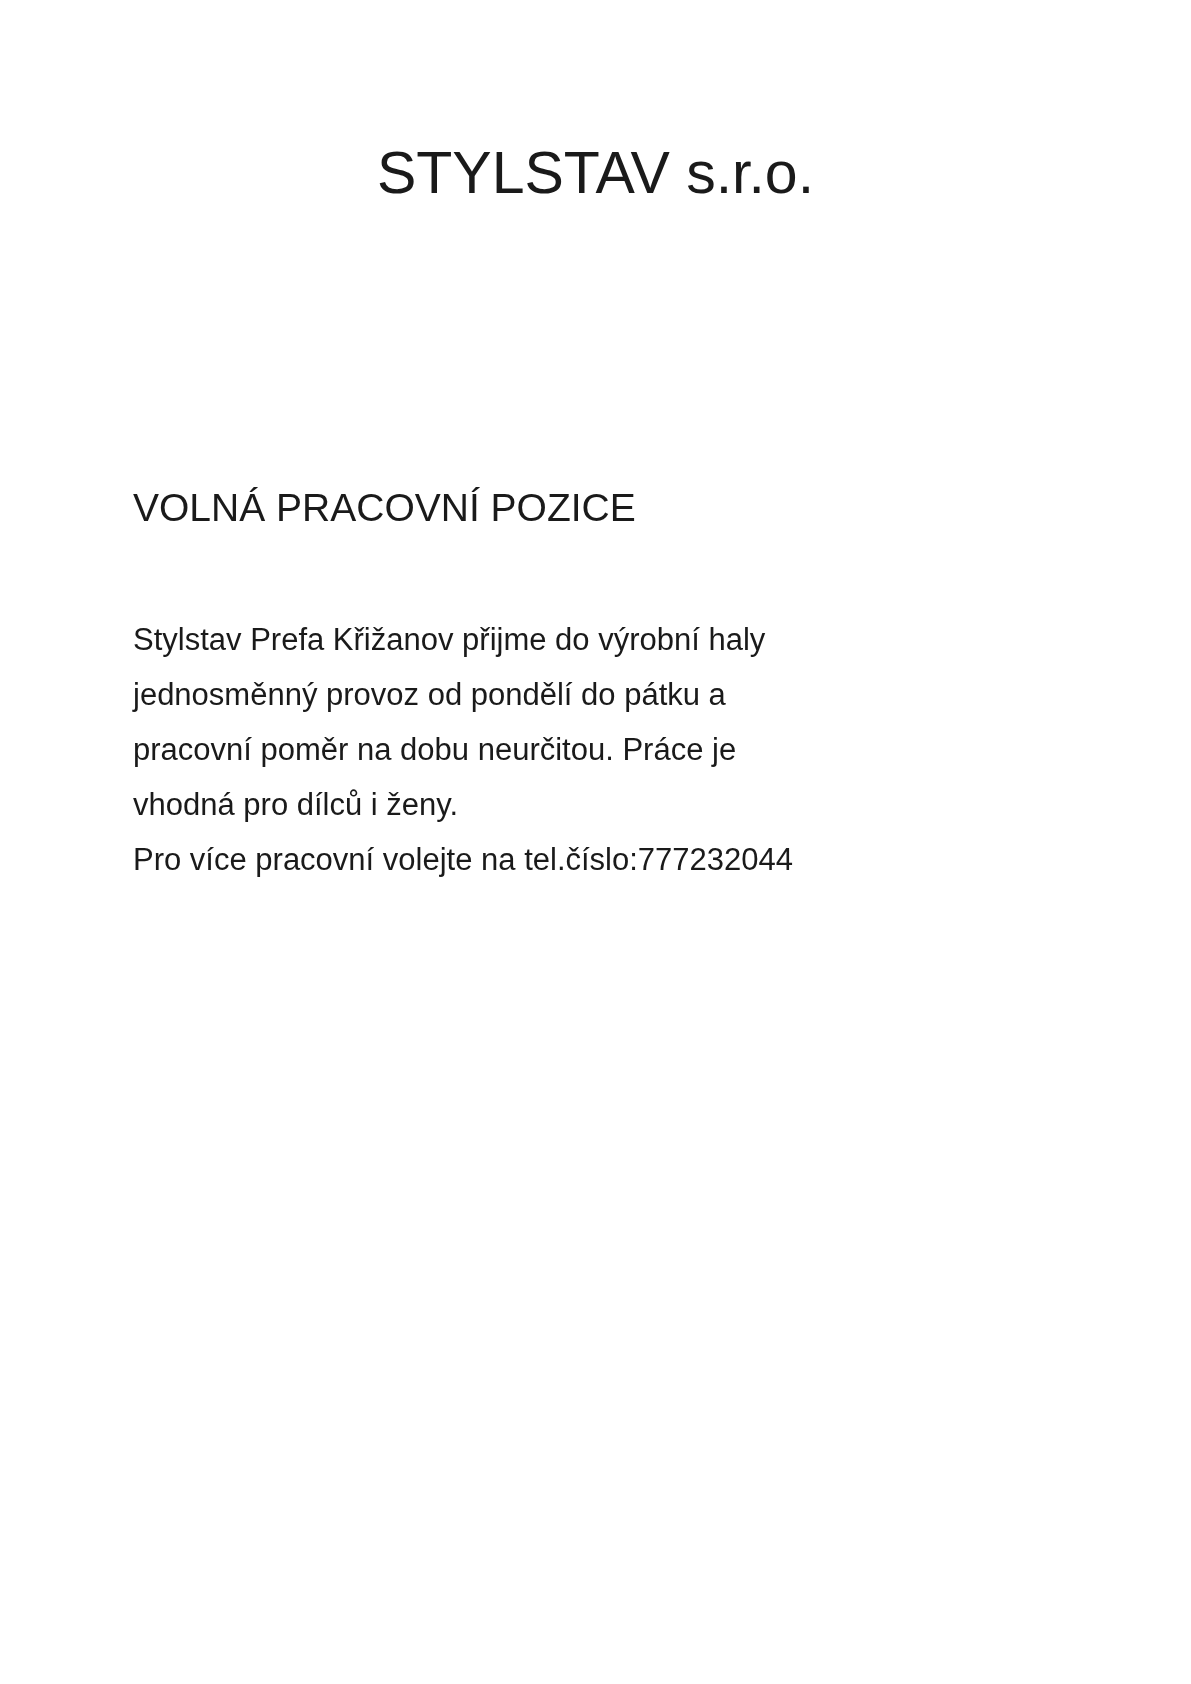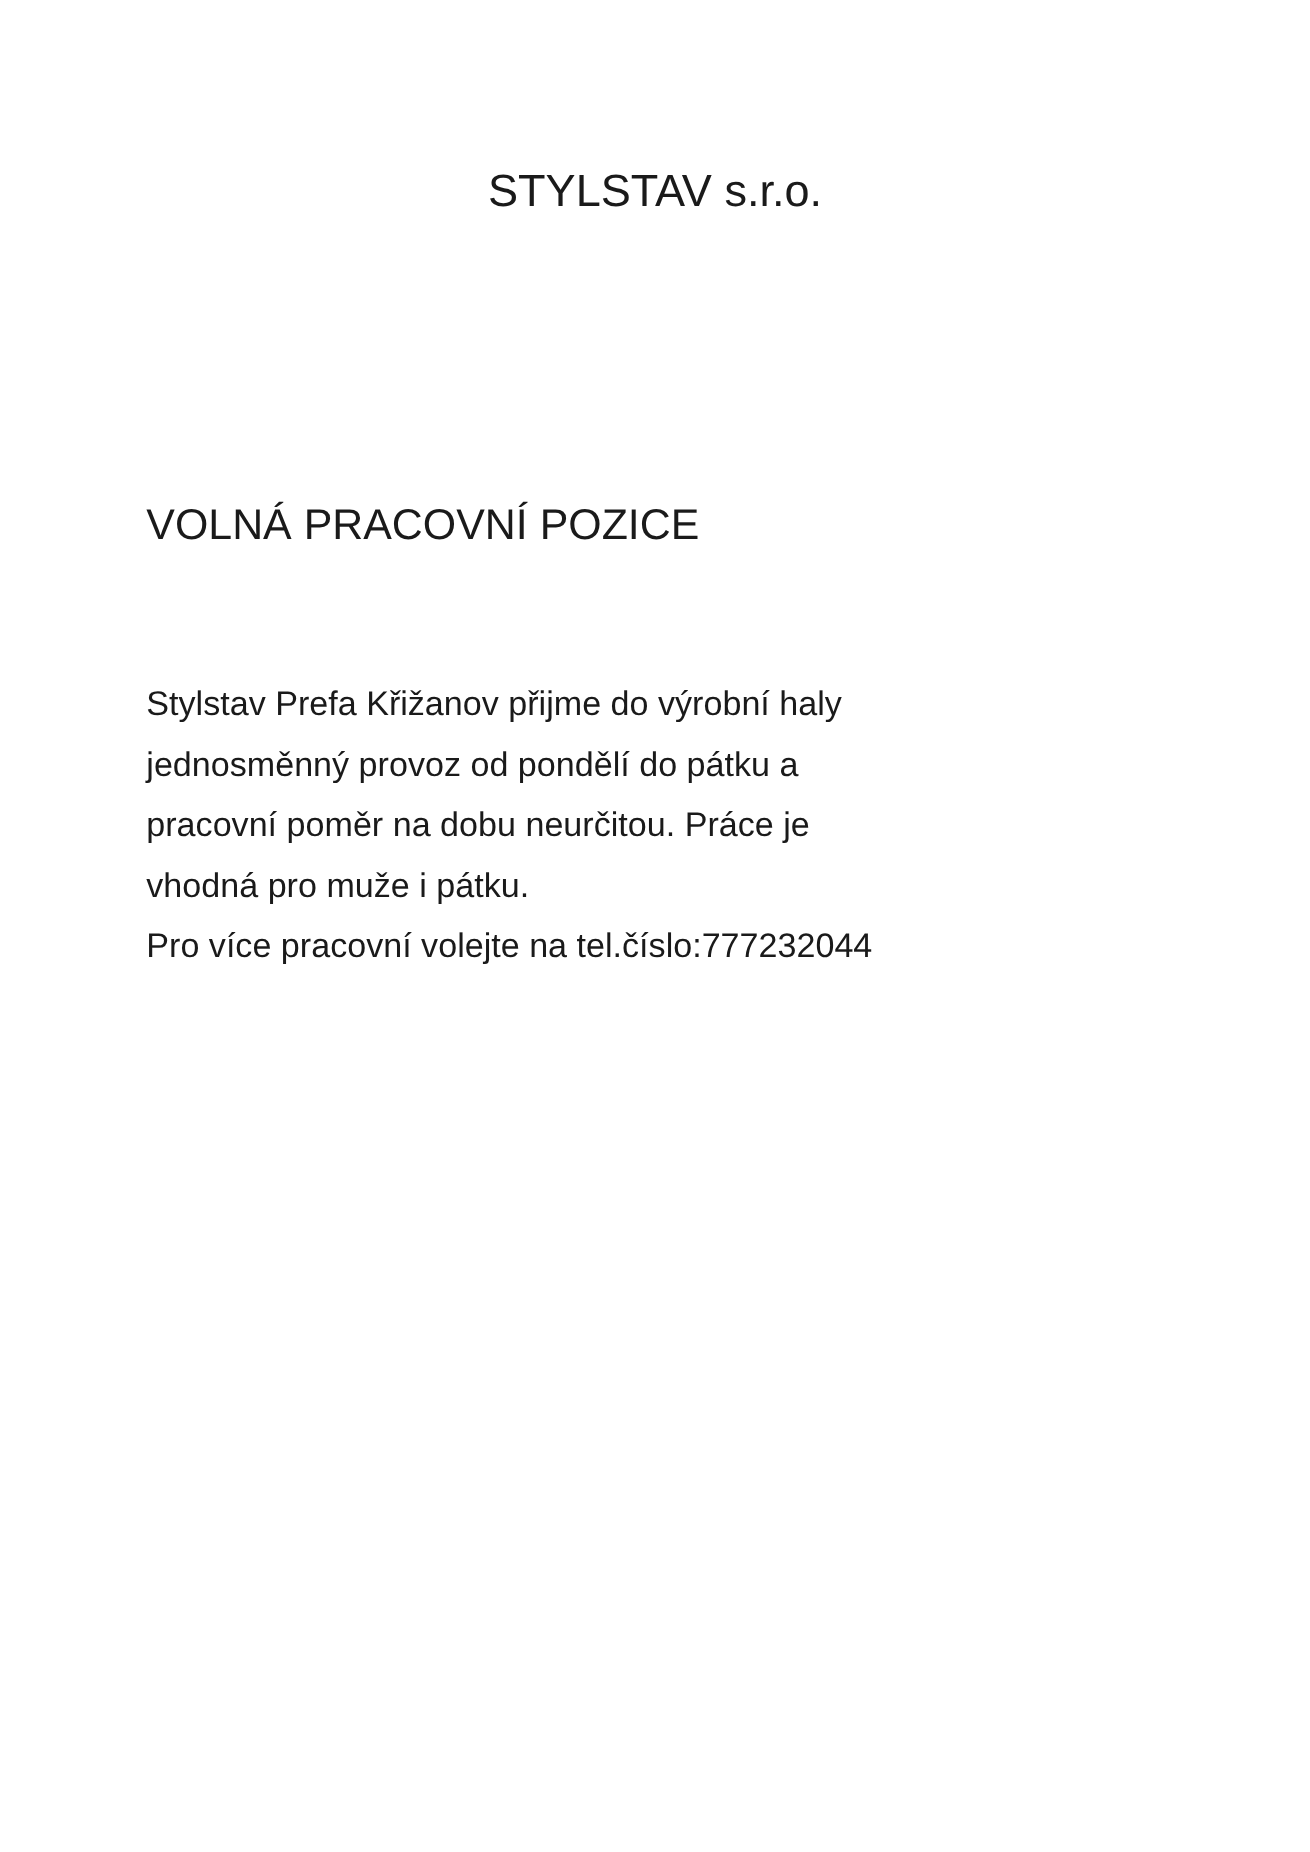--- a/index.html
+++ b/index.html
@@ -16,28 +16,28 @@
     color: #1a1a1a;
   }
   .title-block {
     position: absolute;
     top: 118px;
     left: 0;
     width: 100%;
     text-align: center;
   }
   .title-line {
-    font-size: 41px;
+    font-size: 59px;
     line-height: 110px;
     font-weight: 400;
     white-space: nowrap;
   }
   .section-heading {
     position: absolute;
-    top: 450px;
+    top: 480px;
     left: 133px;
     font-size: 39px;
     line-height: 55px;
     font-weight: 400;
     white-space: nowrap;
   }
   .body-block {
     position: absolute;
     top: 612px;
     left: 133px;
@@ -58,17 +58,17 @@
   <div class="title-block">
     <div class="title-line">STYLSTAV s.r.o.</div>
   </div>
 
   <div class="section-heading">VOLNÁ PRACOVNÍ POZICE</div>
 
   <div class="body-block">
     <div class="body-line">Stylstav Prefa Křižanov přijme do výrobní haly</div>
     <div class="body-line">jednosměnný provoz od pondělí do pátku a</div>
     <div class="body-line">pracovní poměr na dobu neurčitou. Práce je</div>
-    <div class="body-line">vhodná pro muže i pátku.</div>
+    <div class="body-line">vhodná pro dílců i ženy.</div>
     <div class="body-line">Pro více pracovní volejte na tel.číslo:777232044</div>
   </div>
 
 </div>
 
 </body></html>

